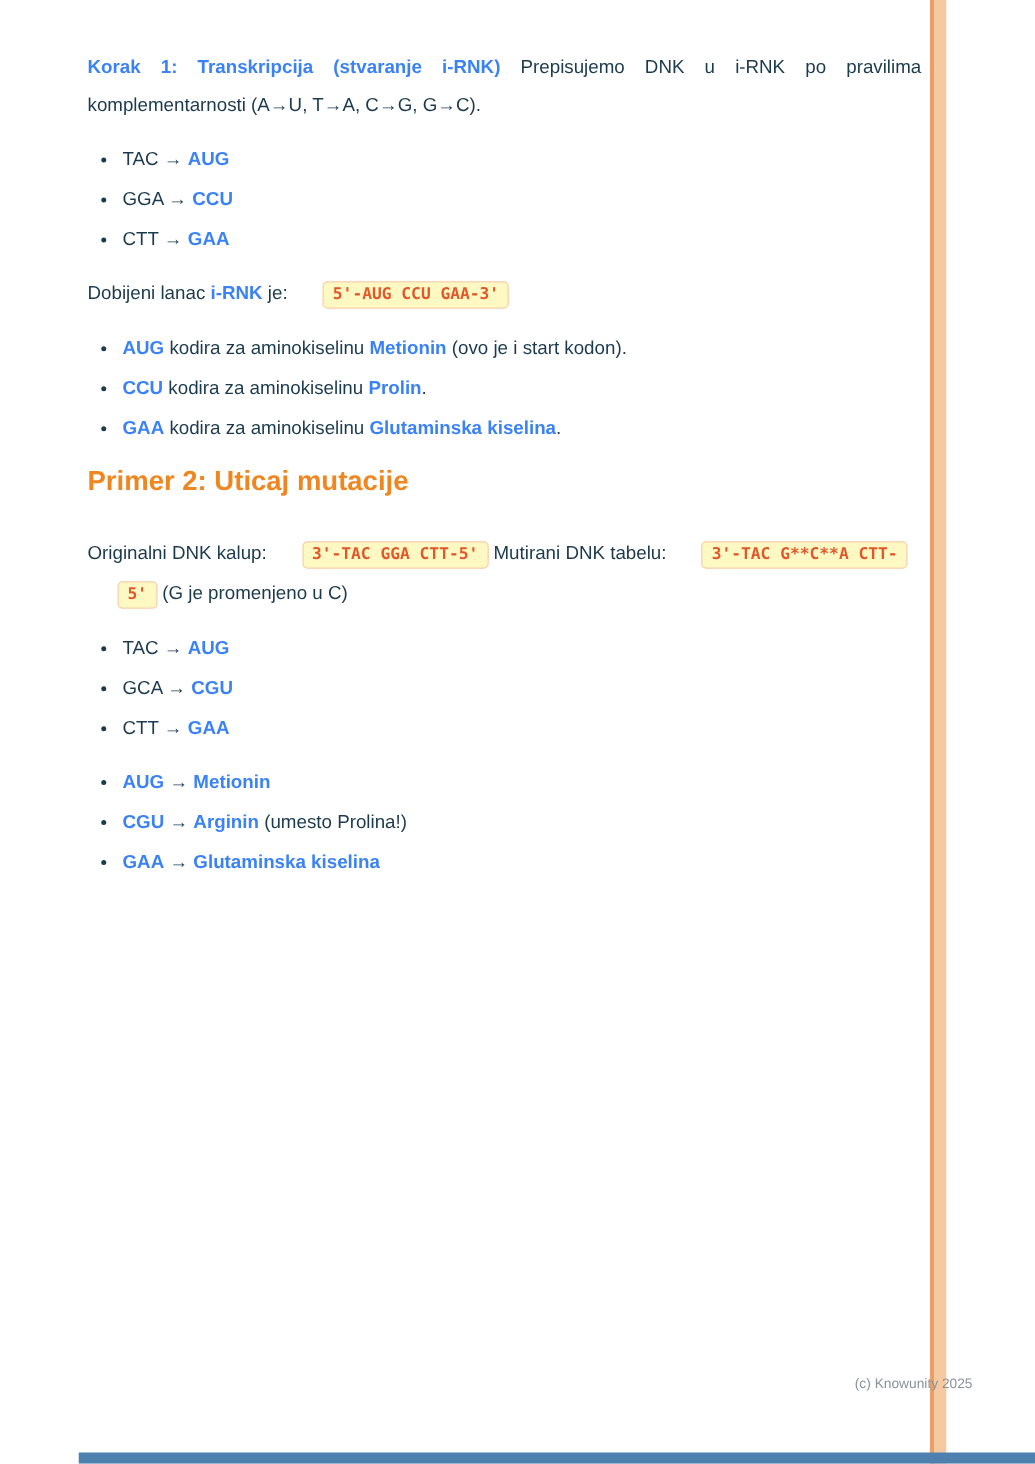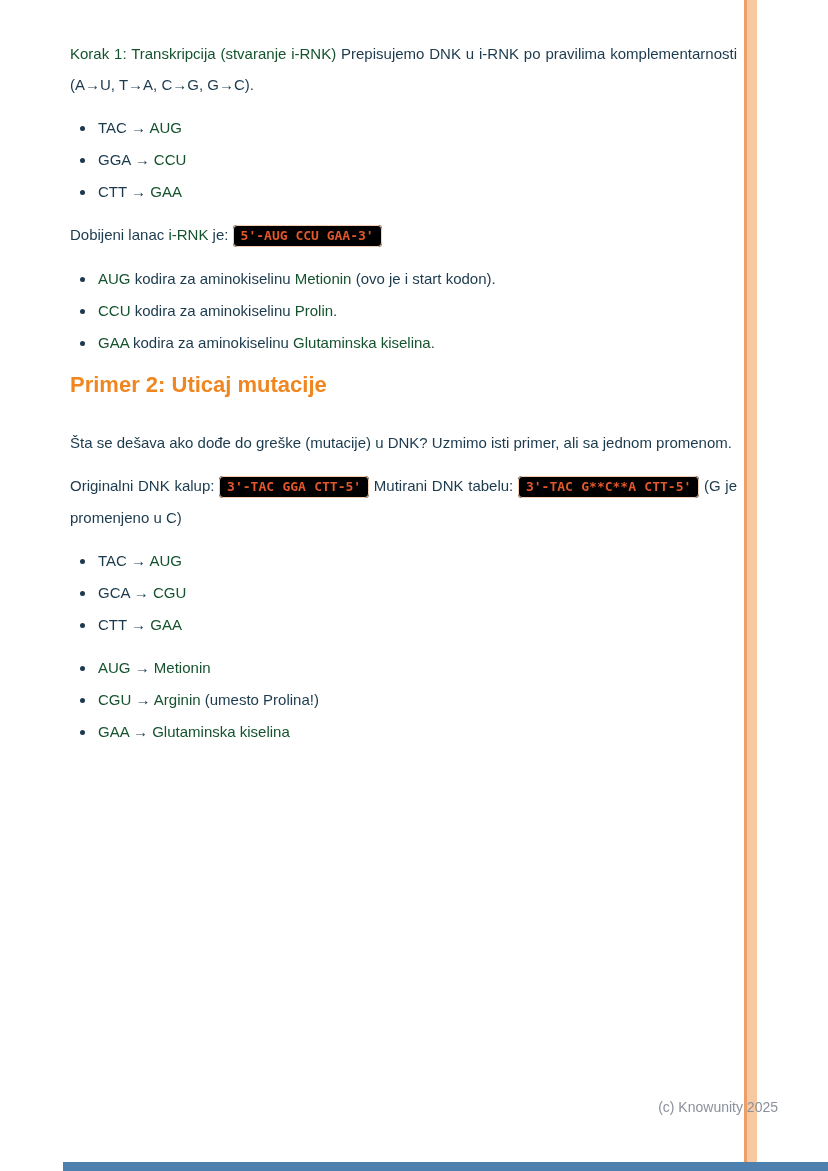--- a/index.html
+++ b/index.html
@@ -11,40 +11,40 @@
   }
   .page { position: relative; width: 828px; height: 1171px; background: #ffffff; overflow: hidden; }
   .content {
     position: absolute; top: 38px; left: 70px; width: 667px;
     color: #1b3a4d; font-size: 15px; line-height: 31px; text-align: justify;
   }
   .content > :first-child { margin-top: 0; }
   .para { margin: 12px 0; }
   .bullets { margin: 12px 0; padding-left: 26px; list-style: disc; }
   .bullets li { margin: 1px 0; padding-left: 2px; }
-  strong { font-weight: 400; color: #14532d; }
+  strong { font-weight: 700; color: #3b82f6; }
   .code {
     font-family: "DejaVu Sans Mono", "Liberation Mono", monospace;
     font-size: 13px; font-weight: 700; color: #e2572b;
-    background: #000000; border: 1px solid #f6cfb2; border-radius: 4px;
+    background: #fef9c3; border: 1px solid #f6cfb2; border-radius: 4px;
     padding: 2px 7px 3px; white-space: normal;
-    -webkit-box-decoration-break: clone; box-decoration-break: clone;
+    -webkit-box-decoration-break: clone; box-decoration-break: clone; margin-left: 24px;
   }
   .section-heading {
     margin: 13px 0 28px; font-size: 22px; line-height: 28px;
     font-weight: 700; color: #f0861f; text-align: left;
   }
   .side-stripe {
     position: absolute; top: 0; right: 71px; width: 13px; height: 100%;
     background: linear-gradient(90deg, #eb9f66 0, #eb9f66 3px, #f6c9a1 3px);
   }
   .bottom-bar { position: absolute; bottom: 0; left: 63px; right: 0; height: 9px; background: #4d80ae; }
   .footer-credit {
     position: absolute; top: 1100px; right: 50px;
-    font-size: 14px; line-height: 14px; color: #8b919b; z-index: 2;
+    font-size: 11px; line-height: 14px; color: #8b919b; z-index: 2;
   }
 </style>
 </head>
 <body>
 
 <div class="page">
 
   <aside class="side-stripe"></aside>
   <div class="bottom-bar"></div>
   <div class="footer-credit">(c) Knowunity 2025</div>
@@ -64,21 +64,20 @@
 
     <ul class="bullets">
       <li><strong>AUG</strong><span> kodira za aminokiselinu </span><strong>Metionin</strong><span> (ovo je i start kodon).</span></li>
       <li><strong>CCU</strong><span> kodira za aminokiselinu </span><strong>Prolin</strong><span>.</span></li>
       <li><strong>GAA</strong><span> kodira za aminokiselinu </span><strong>Glutaminska kiselina</strong><span>.</span></li>
     </ul>
 
 
     <h2 class="section-heading">Primer 2: Uticaj mutacije</h2>
 
-    <p class="para"><span>Šta se dešava ako dođe do greške (mutacije) u DNK? Uzmimo isti primer, ali sa jednom promenom.</span></p>
 
     <p class="para"><span>Originalni DNK kalup: </span><code class="code">3'-TAC GGA CTT-5'</code><span> Mutirani DNK tabelu: </span><code class="code">3'-TAC G**C**A CTT-5'</code><span> (G je promenjeno u C)</span></p>
 
 
     <ul class="bullets">
       <li><span>TAC → </span><strong>AUG</strong></li>
       <li><span>GCA → </span><strong>CGU</strong></li>
       <li><span>CTT → </span><strong>GAA</strong></li>
     </ul>
 

